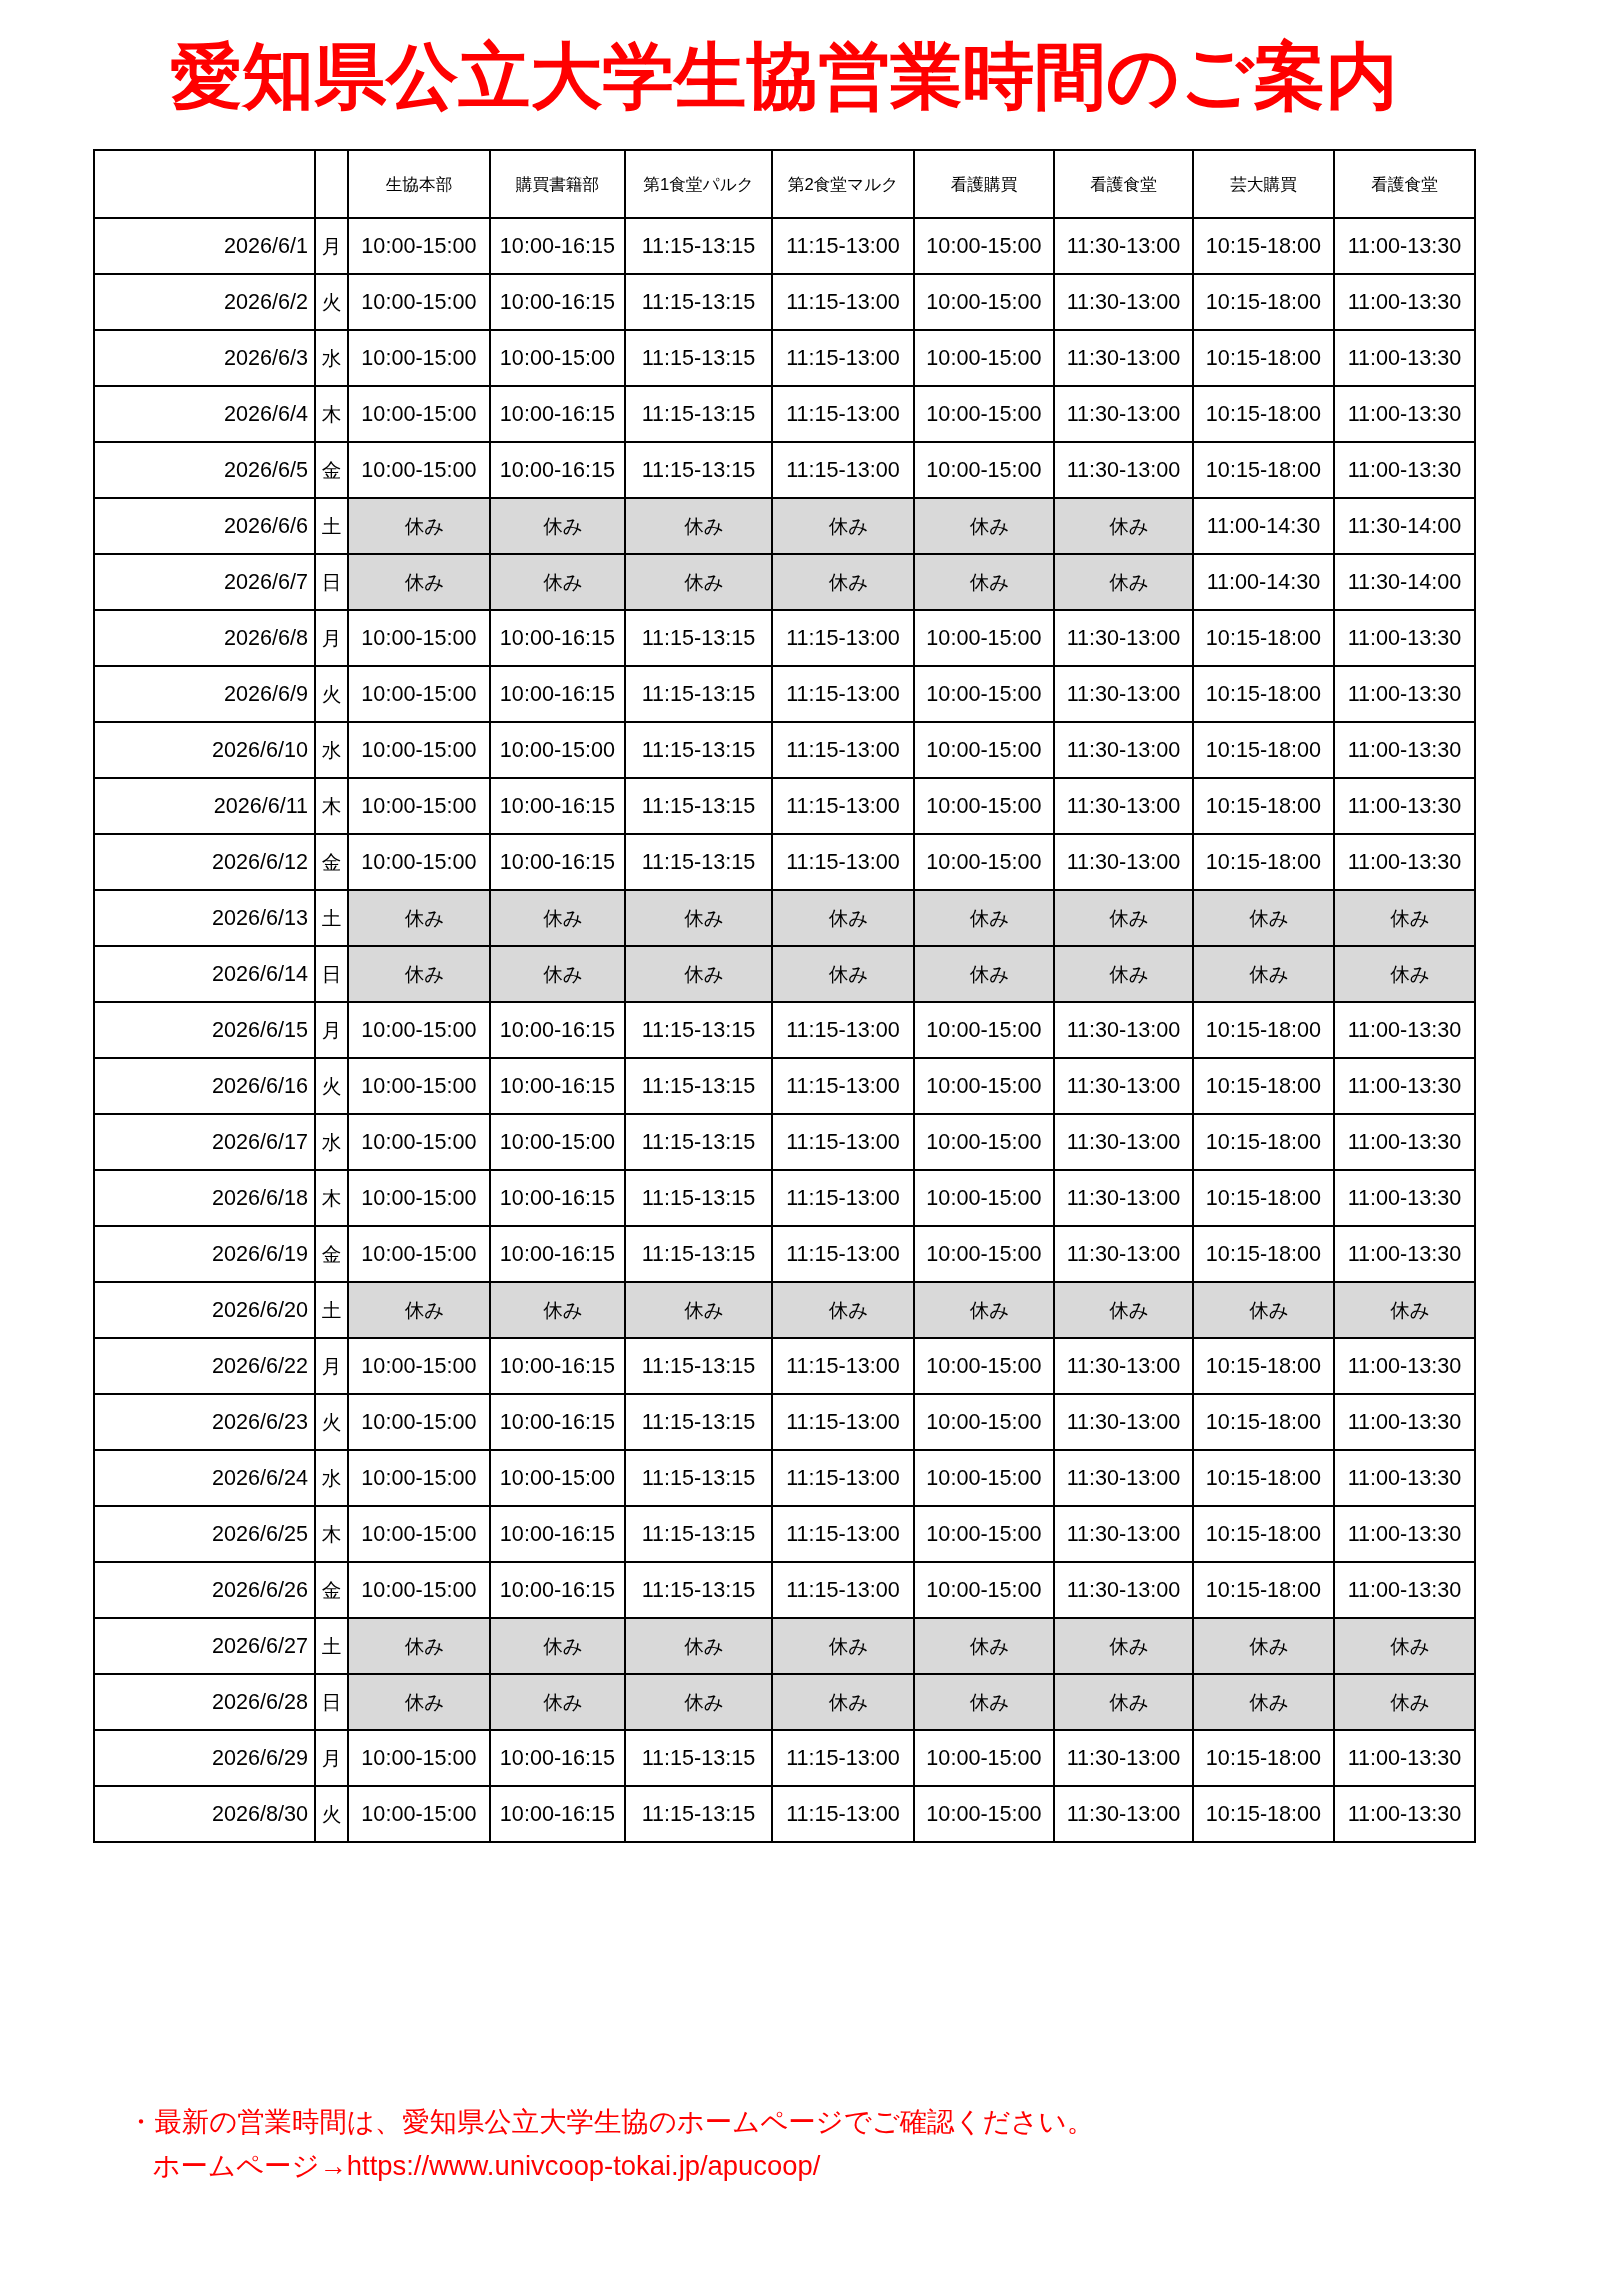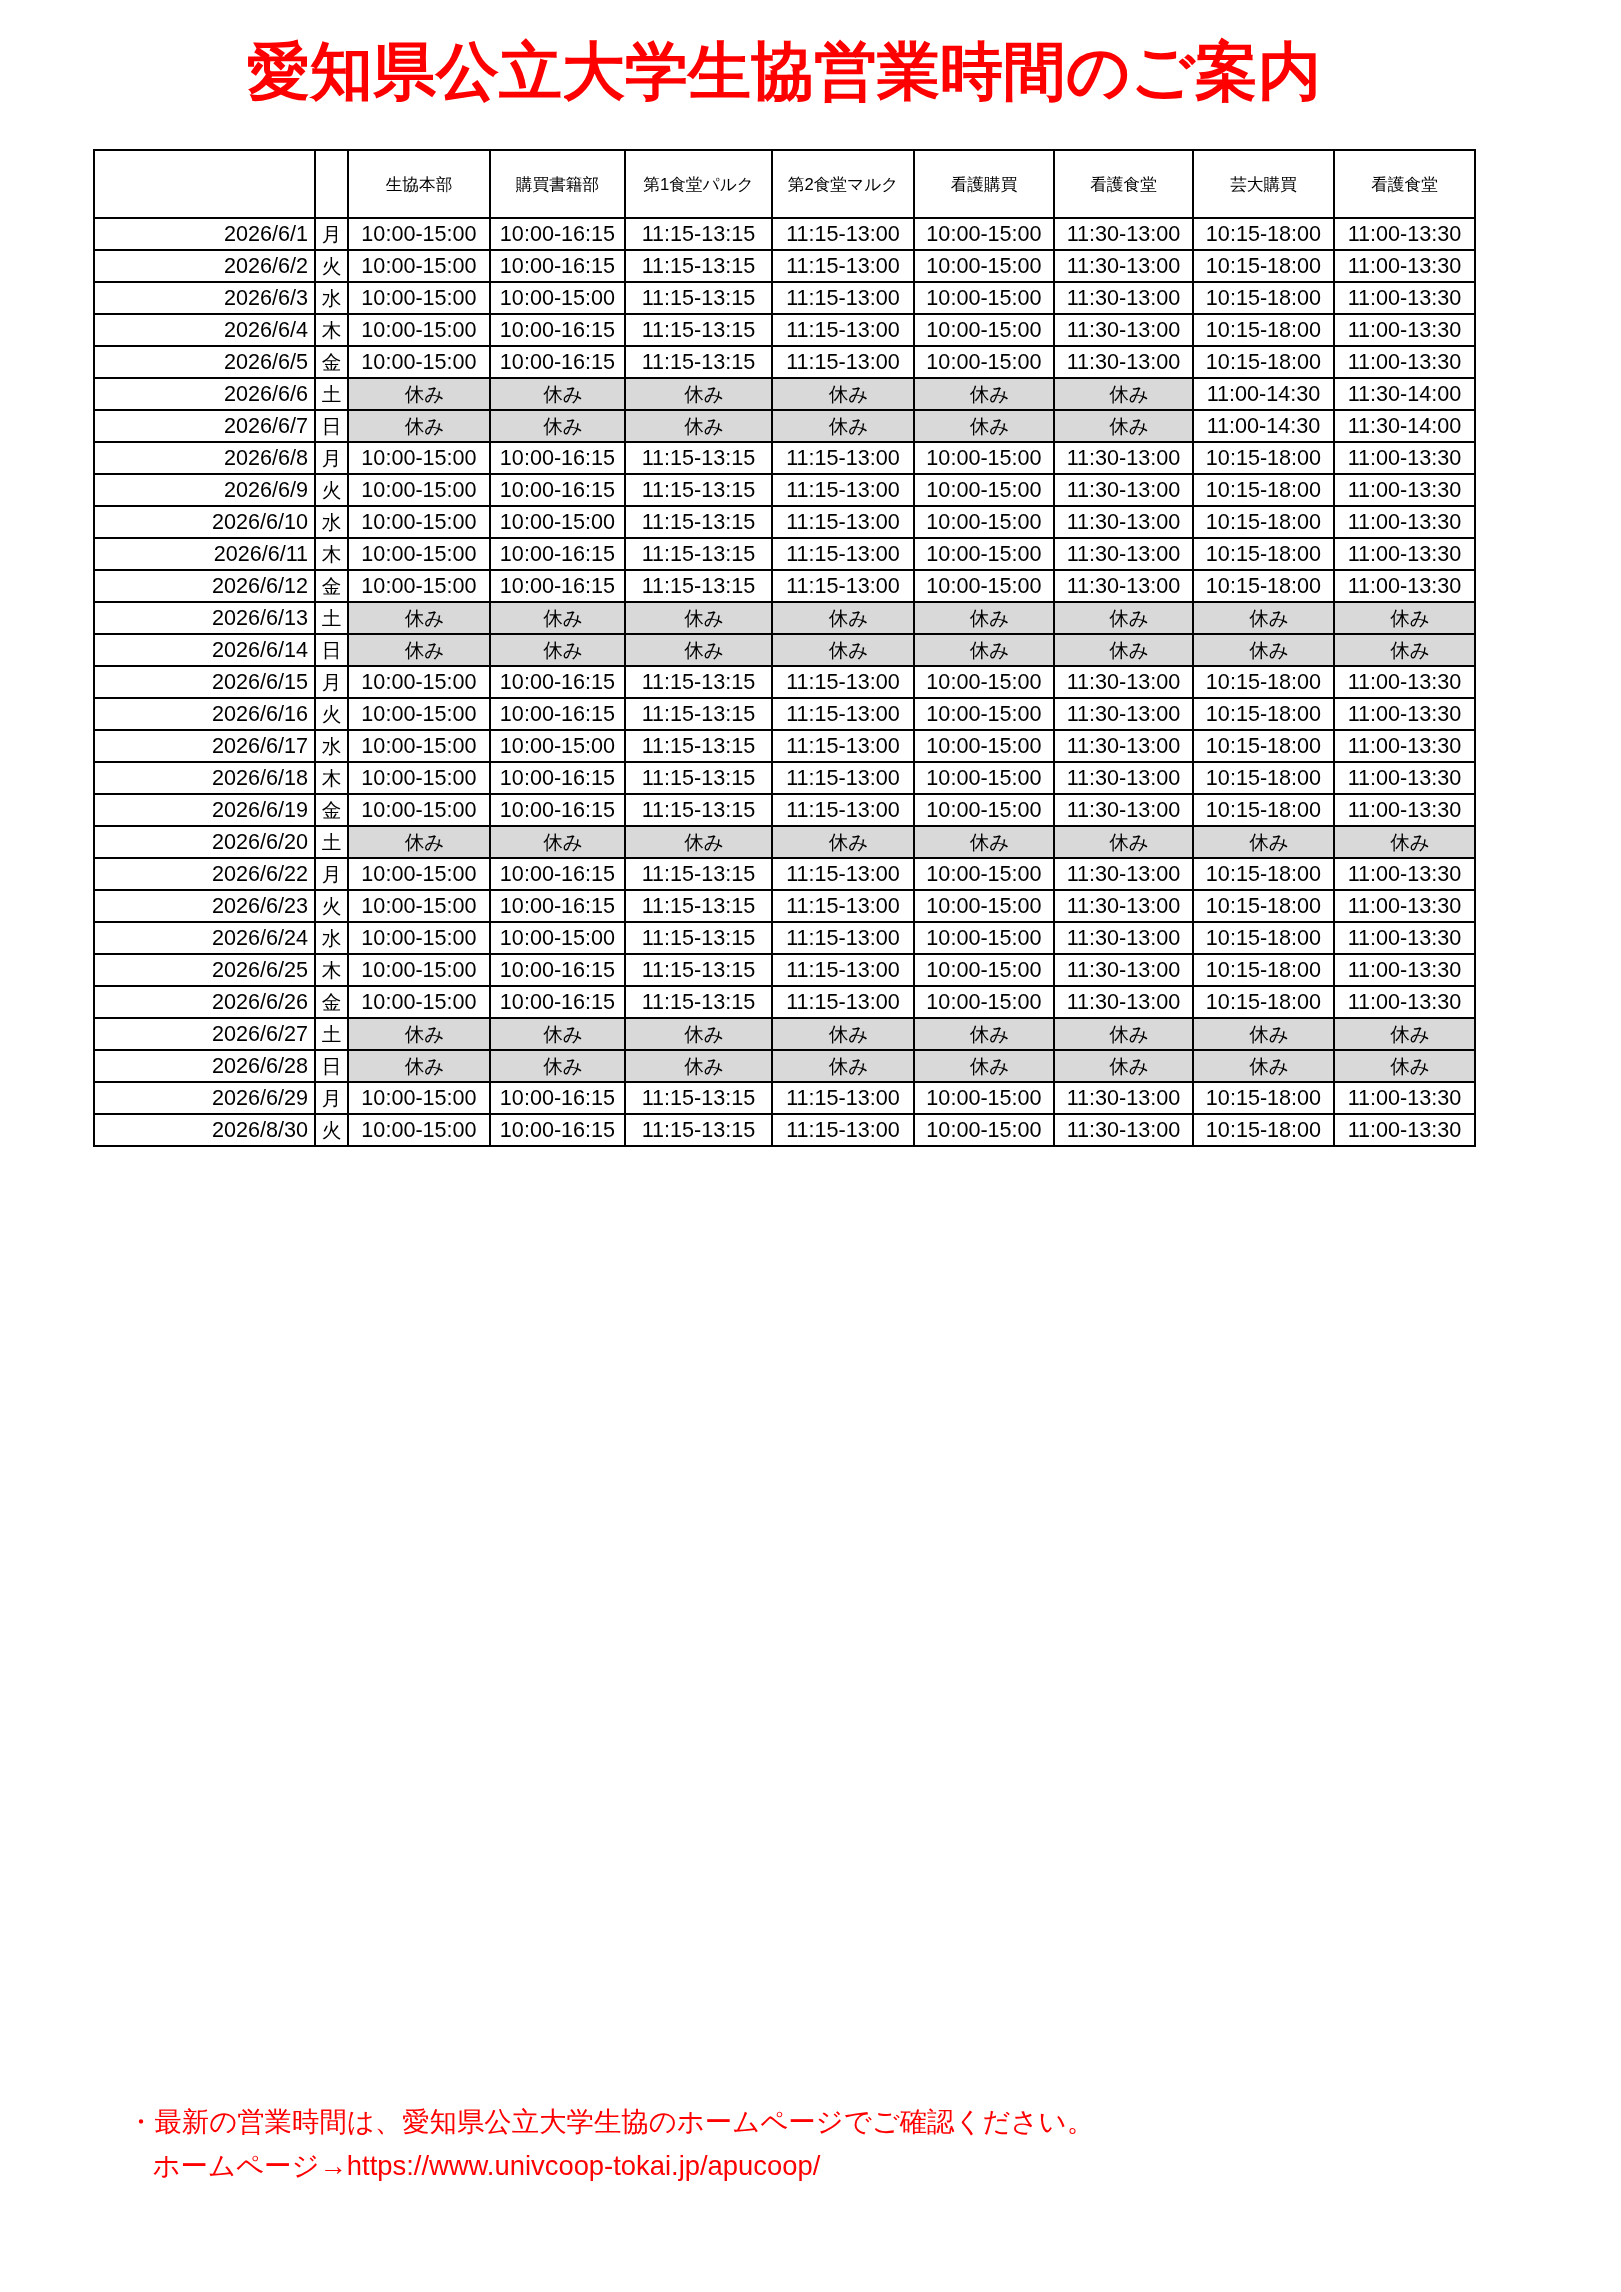--- a/index.html
+++ b/index.html
@@ -10,21 +10,21 @@
     position: relative;
     font-family: "Liberation Sans", "DejaVu Sans", sans-serif;
     color: #000;
   }
   .title {
     position: absolute;
     top: 29px;
     left: 93px;
     width: 1382px;
     text-align: center;
-    font-size: 63px;
+    font-size: 72px;
     font-weight: bold;
     color: var(--accent, #ff0000);
     white-space: nowrap;
   }
   table.hours {
     position: absolute;
     top: 149px;
     left: 93px;
     border-collapse: collapse;
     table-layout: fixed;
@@ -33,21 +33,21 @@
   }
   .hours th, .hours td {
     border: 2px solid var(--border, #000);
     text-align: center;
     vertical-align: middle;
     white-space: nowrap;
     overflow: hidden;
     background: #fff;
   }
   .hours thead tr { height: 68px; }
-  .hours tbody tr { height: 32px; }
+  .hours tbody tr { height: 56px; }
   .hours th.col-h { font-size: 16.7px; font-weight: normal; }
   .hours td.date { text-align: right; padding-right: 5.9px; font-size: 21.6px; }
   .hours td.day  { font-size: 19.6px; }
   .hours td.time { font-size: 21.6px; }
   .hours td.closed { background: var(--closed-bg, #d9d9d9); font-size: 19.6px; padding-left: 11px; }
   .footer {
     position: absolute;
     left: 127px;
     top: 2092px;
     color: var(--accent, #ff0000);

